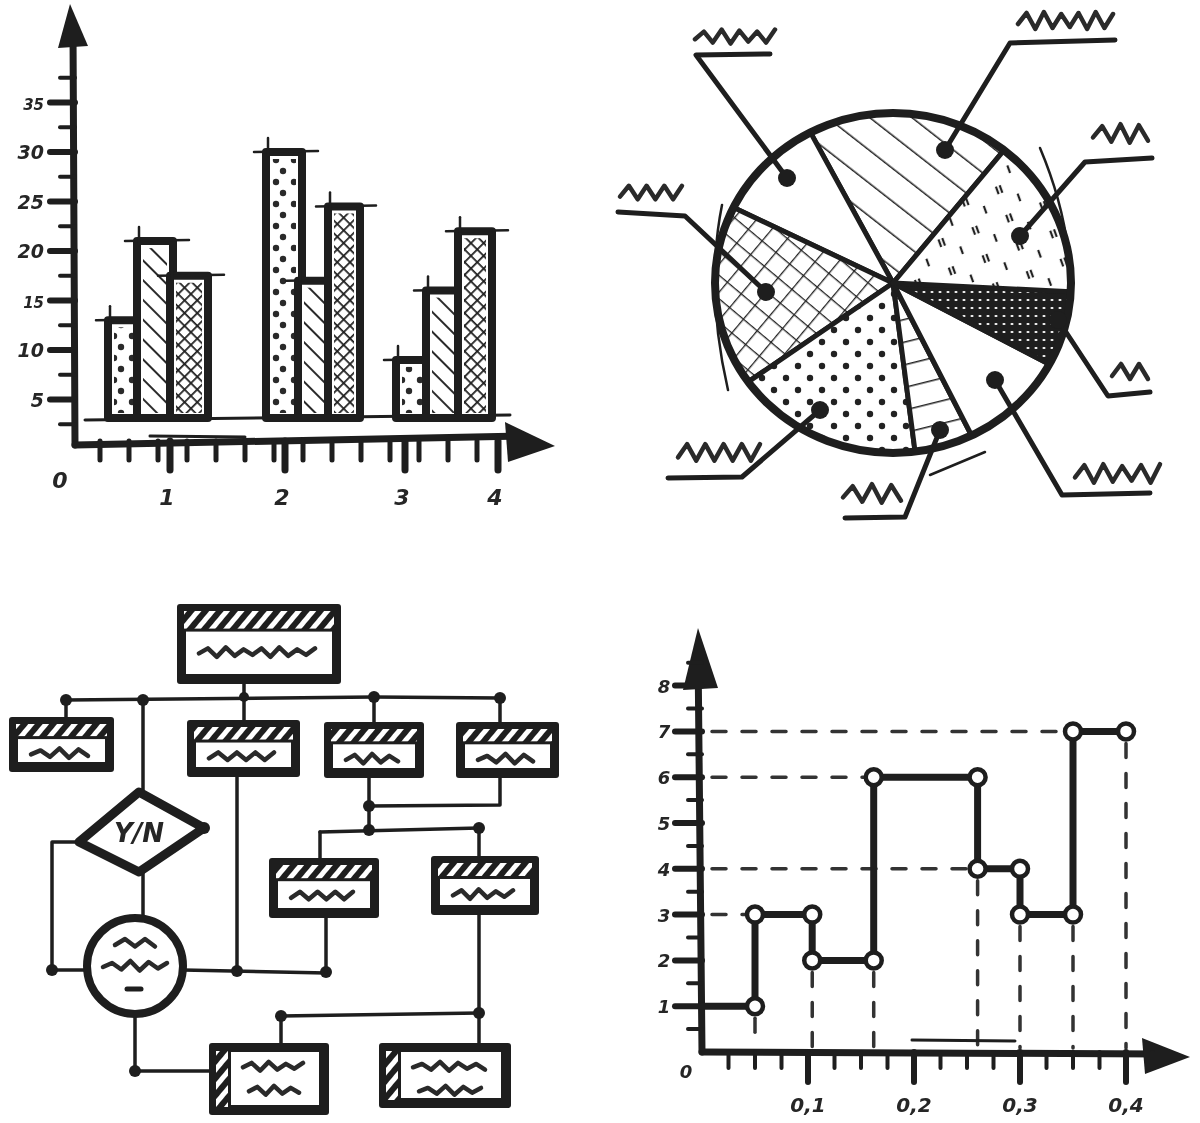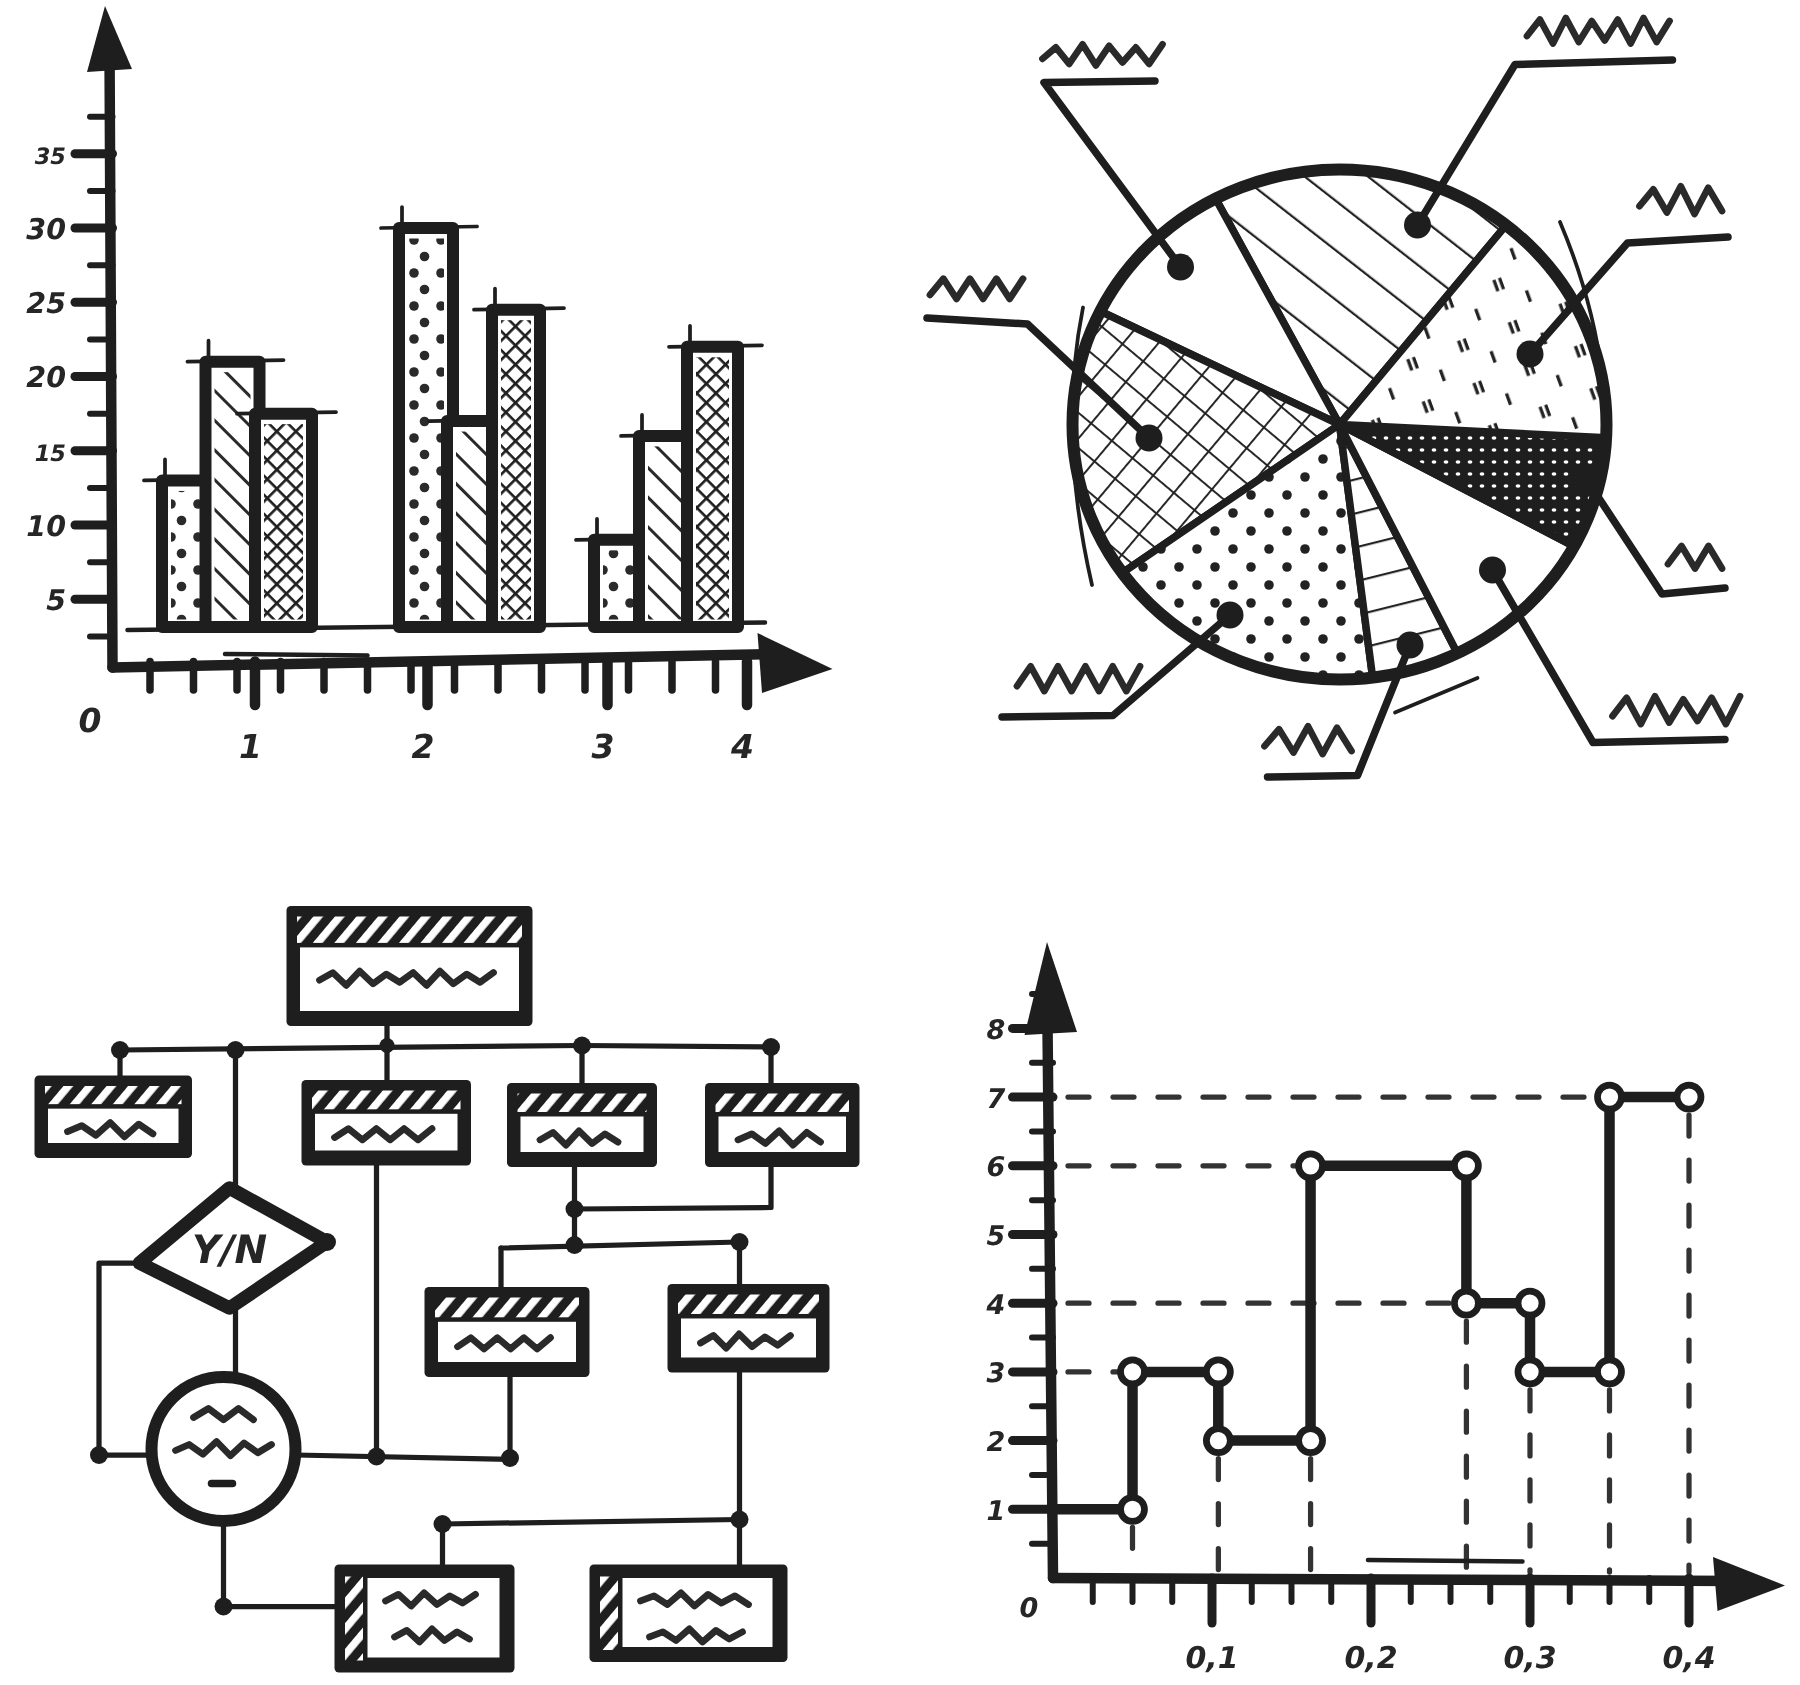--- a/index.html
+++ b/index.html
@@ -240,21 +240,21 @@
         </g>
         <g>
           <path d="M820,410 L742,477 L668,478" class="ink" stroke-width="5"></path>
           <circle cx="820" cy="410" r="9" class="ink-fill"></circle>
           <path d="M678,457.4 L687.1,444.2 L696.2,460.7 L705.3,444.2 L714.4,460.7 L723.6,444.2 L732.7,460.7 L741.8,444.2 L750.9,460.7 L760.0,444.2" class="scribble"></path>
         </g>
       </g>
   </svg>
 </div>
 
-<div class="panel" style="left:18px;top:0;width:600px;height:898px;pointer-events:none;text-decoration:underline;">
+<div class="panel" style="left:4px;top:0;width:600px;height:898px;pointer-events:none;text-decoration:underline;">
   <svg id="flow-svg" width="600" height="1123">
     <defs>
       <pattern id="flow-hatch" width="11" height="11" patternUnits="userSpaceOnUse" patternTransform="rotate(40)">
         <rect width="11" height="11" fill="#1e1e1e"></rect>
         <rect x="0" y="0" width="5" height="11" fill="#fff"></rect>
       </pattern>
     </defs>
     <g id="flow-connectors">
         <path d="M240,684 L240,697" class="ink" stroke-width="3.5"></path>
         <path d="M62,700 L370,697 L496,698" class="ink" stroke-width="3.5"></path>

